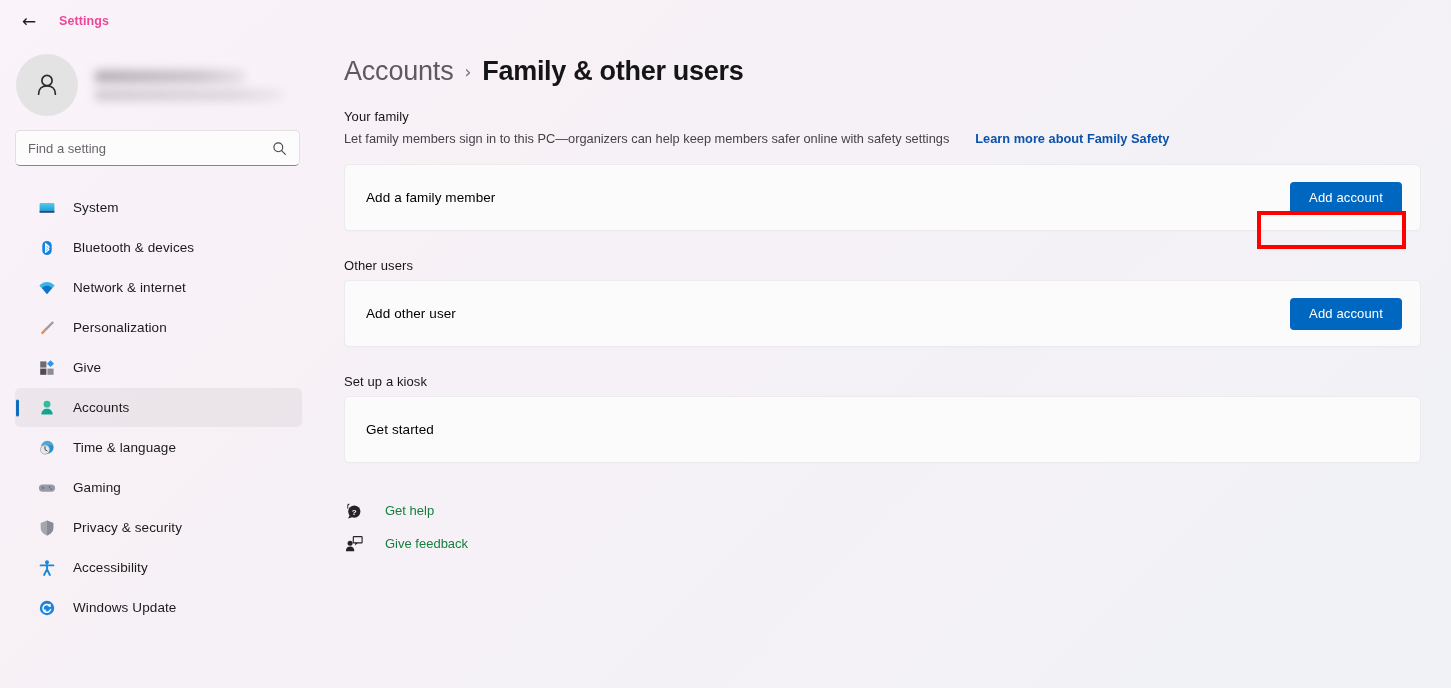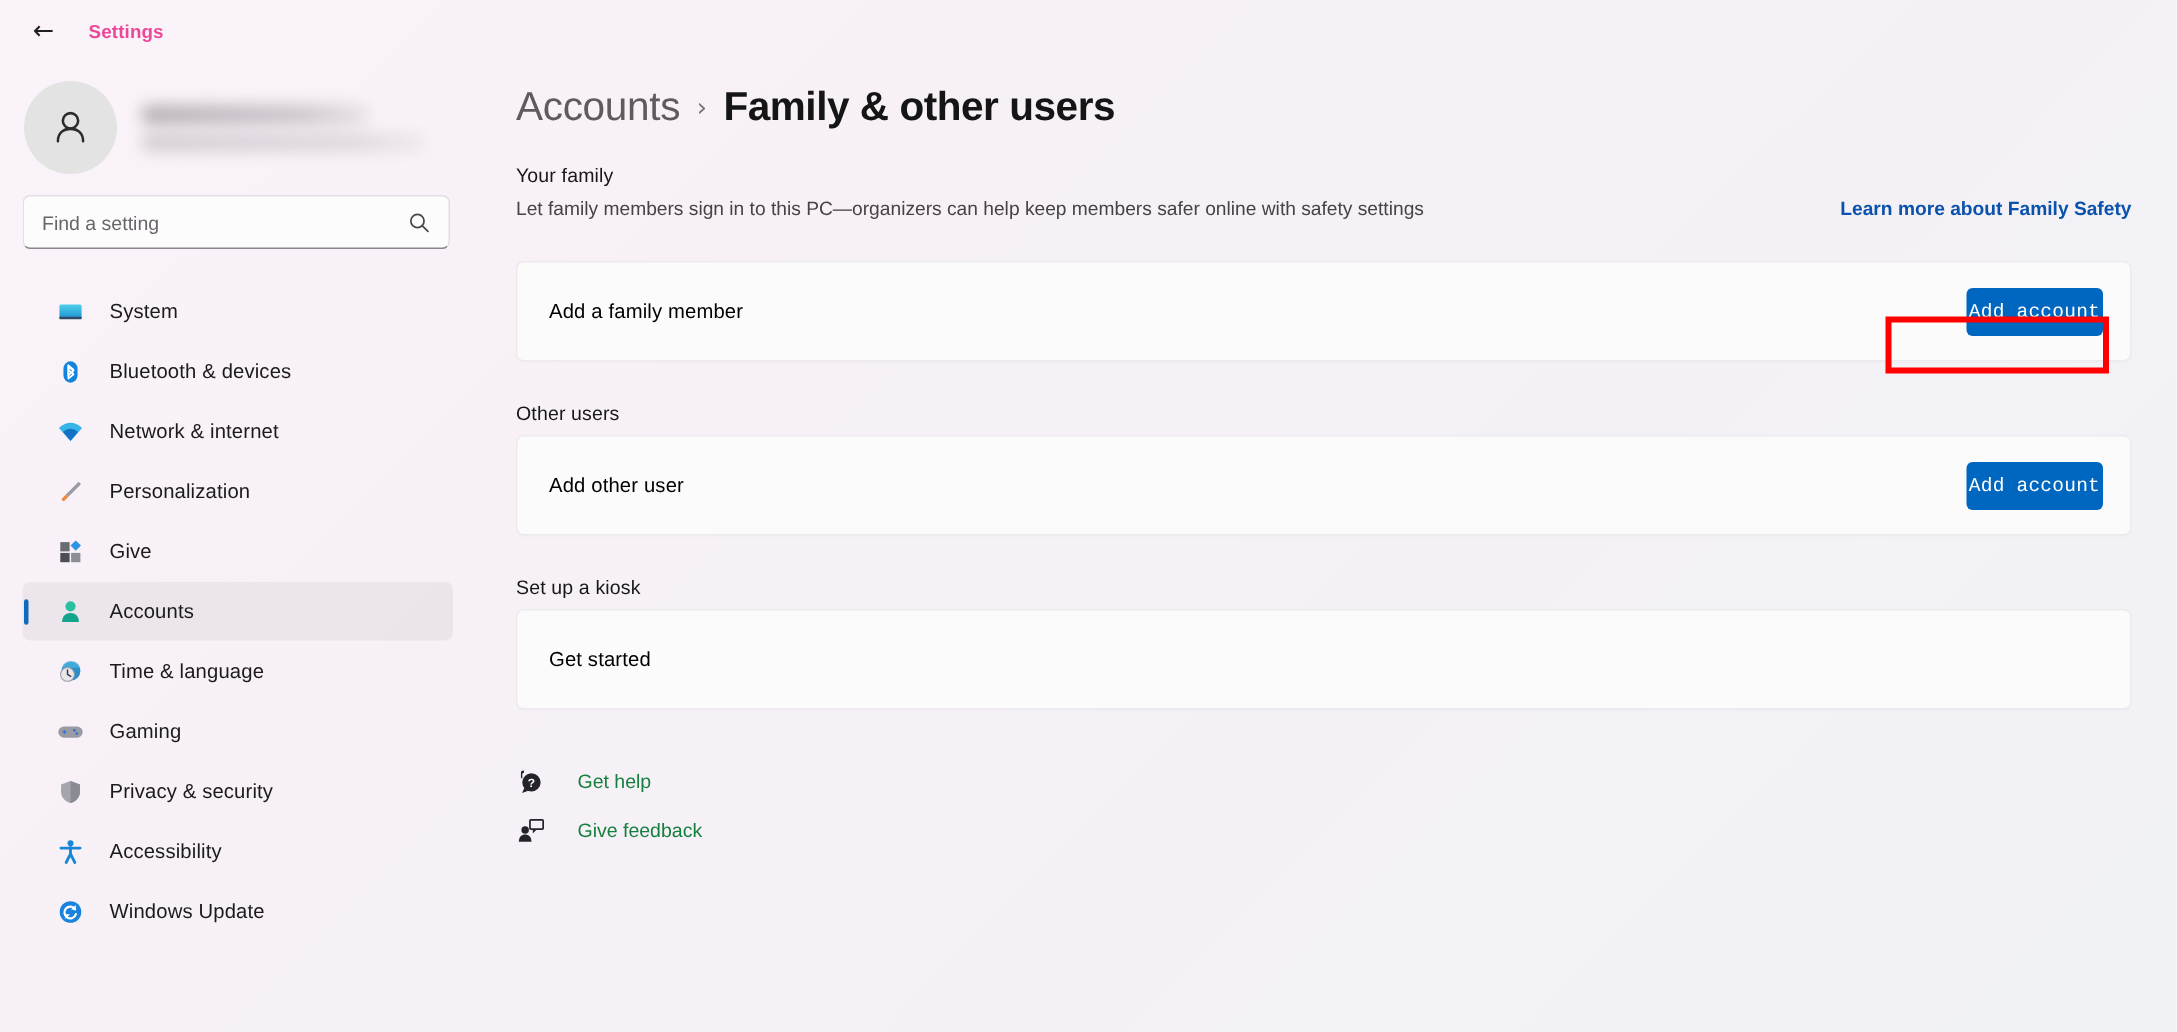--- a/index.html
+++ b/index.html
@@ -188,26 +188,25 @@
   .section-label {
     font-size: 13px;
     font-weight: normal;
     color: #171717;
     margin-bottom: 7px;
     letter-spacing: 0.1px;
   }
   .section-desc {
     font-size: 12.8px;
     color: #464247;
-    margin-bottom: 28px;
+    margin-bottom: 18px;
     display: flex;
     align-items: baseline;
-    gap: 9px;
+    gap: 26px;
     flex-wrap: wrap;
-    justify-content: space-between;
   }
   .inline-link {
     color: #0a52ab;
     font-weight: bold;
     text-decoration: none;
     cursor: pointer;
     font-size: 12.8px;
   }
 
   .card {
@@ -226,22 +225,22 @@
     color: #000000;
     letter-spacing: 0.1px;
   }
 
   .accent-btn {
     background: #0067c0;
     color: #ffffff;
     border: none;
     border-radius: 4px;
     height: 32px;
-    padding: 0 2px;
-    font-family: Liberation Mono, monospace;
+    padding: 0 19px;
+    font-family: Liberation Sans, sans-serif;
     font-size: 13px;
     cursor: pointer;
     letter-spacing: 0.15px;
   }
 
   .block-gap-a { margin-bottom: 19px; }
   .block-gap-b { margin-top: 27px; }
 
   .footer-links {
     margin-top: 38px;

